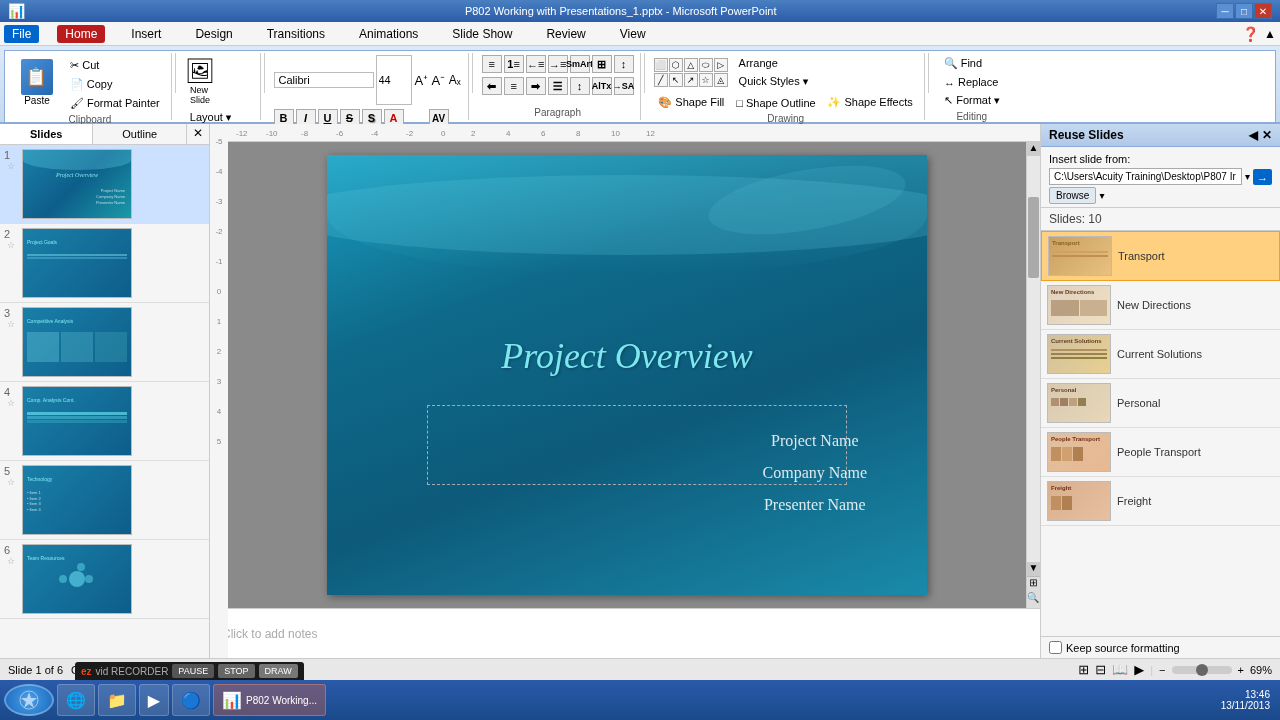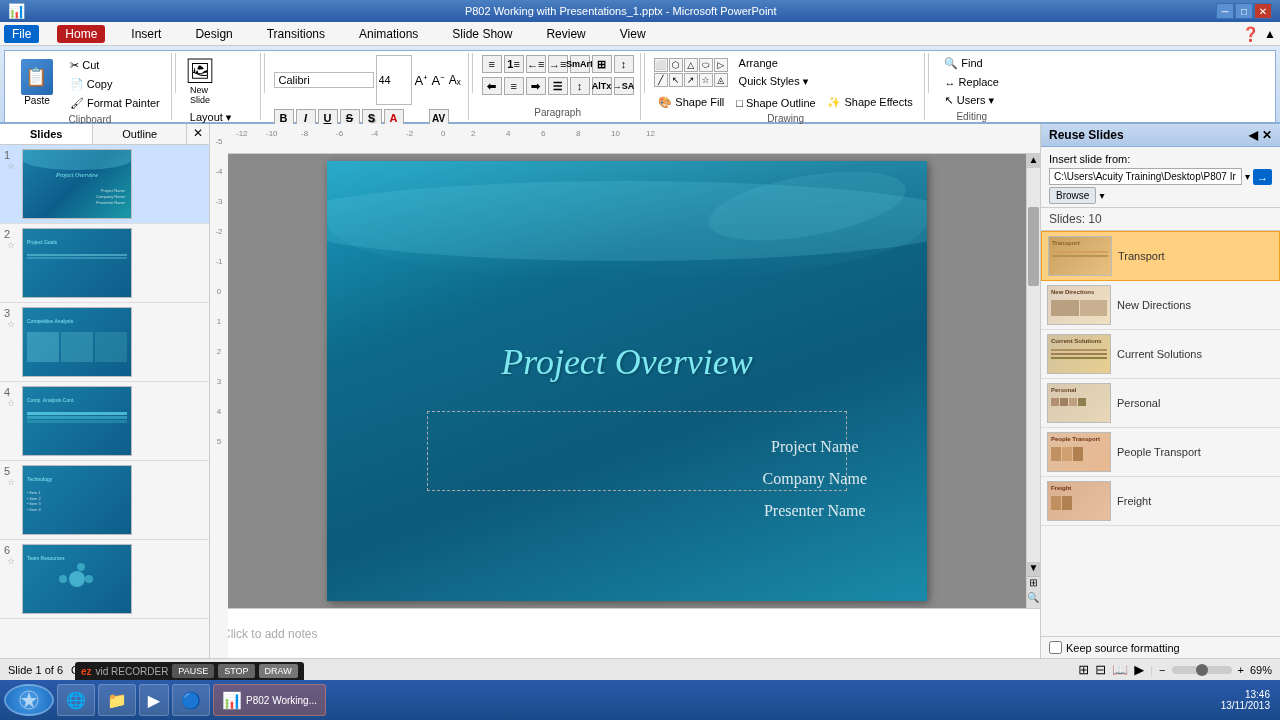--- a/index.html
+++ b/index.html
@@ -183,21 +183,21 @@
     }
     #canvas-ruler-corner {
       width: 18px; height: 18px;
       background: #f0f0f0;
       border-right: 1px solid #ccc;
       border-bottom: 1px solid #ccc;
       flex-shrink: 0;
     }
     #canvas-ruler-h {
       flex: 1;
-      height: 30px;
+      height: 18px;
       background: #f5f5f5;
       border-bottom: 1px solid #ccc;
       font-size: 8px;
       color: #888;
       display: flex;
       align-items: flex-end;
       overflow: hidden;
       position: relative;
     }
     #canvas-main {
@@ -627,21 +627,21 @@
         </div>
       </div>
       <div class="ribbon-group-label">Drawing</div>
     </div>
     <div class="toolbar-separator"></div>
 
     <div class="ribbon-group" style="min-width:80px;">
       <div class="ribbon-group-content" style="flex-direction:column;align-items:flex-start;">
         <div class="ribbon-btn-small">🔍 Find</div>
         <div class="ribbon-btn-small">↔ Replace</div>
-        <div class="ribbon-btn-small">↖ Users ▾</div>
+        <div class="ribbon-btn-small">↖ Format ▾</div>
       </div>
       <div class="ribbon-group-label">Editing</div>
     </div>
   </div>
 </div>
 
 <div id="main-area" style="display:flex;height:calc(720px - 22px - 24px - 78px - 22px - 40px);">
 
   <div id="slide-panel">
     <div id="slide-panel-tabs">

